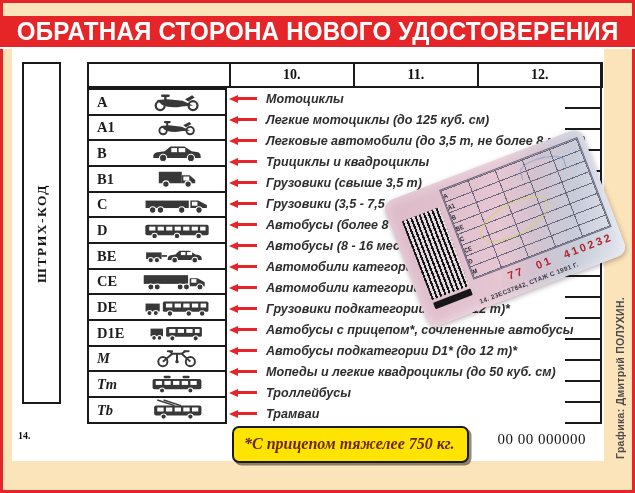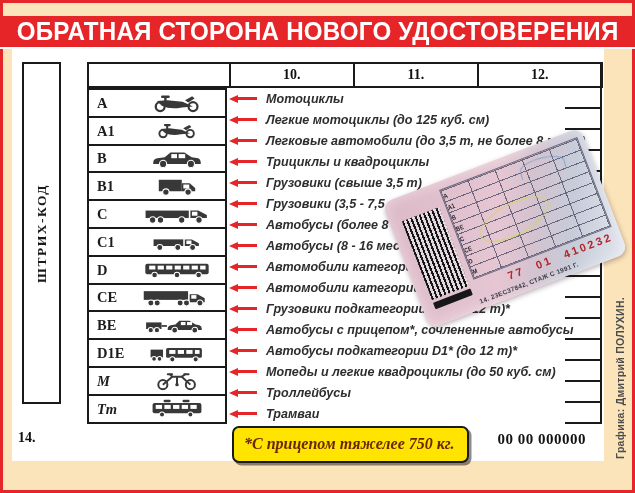--- a/index.html
+++ b/index.html
@@ -62,33 +62,33 @@
   .arr .shaft{height:2.6px; background:#e52528; flex:1;}
   .desc-text{
     font-style:italic; font-weight:700; font-size:13.5px; color:#2d2d2d;
     transform:scaleX(.93); transform-origin:left center; white-space:nowrap; line-height:1;
   }
   
   .ticks{position:absolute; left:565px; top:88px; width:37px; height:336px; display:flex; flex-direction:column;}
   .tick{flex:1; border-bottom:2.4px solid #1a1a1a;}
   .rborder{position:absolute; left:600px; top:62px; width:2.4px; height:362px; background:#1a1a1a;}
   
-  .f-num{position:absolute; left:18px; top:430px; font-family:"Liberation Serif",serif; font-weight:700; font-size:14px; color:#111;}
+  .f-num{position:absolute; left:18px; top:430px; font-family:"Liberation Serif",serif; font-weight:700; font-size:10px; color:#111;}
   .note{
     position:absolute; left:232px; top:426px; height:22px; padding:8px 12px 3px 10px;
     background:#ffe400; border:2.2px solid #1a1a1a; border-radius:7px;
     box-shadow:2.5px 2.5px 0 rgba(0,0,0,.45);
     display:flex; z-index:4;
   }
   .note span{
     font-family:"Liberation Serif",serif; font-style:italic; font-weight:700;
     font-size:16px; color:#6b2600; white-space:nowrap; line-height:1;
   }
   .lic-num{position:absolute; left:478px; top:431px; width:108px; text-align:right;
-    font-family:"Liberation Serif",serif; font-weight:700; font-size:15px; color:#141414; letter-spacing:.5px;}
+    font-family:"Liberation Serif",serif; font-weight:400; font-size:15px; color:#141414; letter-spacing:.5px;}
   
   .credit{
     position:absolute; right:9px; bottom:34px; z-index:7;
     writing-mode:vertical-rl; transform:rotate(180deg);
     font-size:10.5px; font-weight:600; color:#4d4d4d; letter-spacing:.3px; white-space:nowrap;
   }
   
   .card{
     position:absolute; left:399px; top:161px; width:212px; height:134px; z-index:6;
     transform:rotate(-21deg); border-radius:10px;
@@ -216,33 +216,20 @@
         <span class="cat-code">C</span>
         <span class="cat-icon">
           <svg viewBox="0 0 84 24" width="66" height="19">
             <rect x="2" y="7" width="55" height="9.5" fill="#383838"></rect>
             <path fill="#383838" d="M59 7 h10 l11 5.5 v4 h-21 z"></path>
             <rect x="61" y="8.5" width="7" height="5" fill="#fff"></rect>
             <circle cx="11" cy="19" r="4" fill="#383838" stroke="#fff" stroke-width="1.3"></circle>
             <circle cx="21" cy="19" r="4" fill="#383838" stroke="#fff" stroke-width="1.3"></circle>
             <circle cx="48" cy="19" r="4" fill="#383838" stroke="#fff" stroke-width="1.3"></circle>
             <circle cx="70" cy="19" r="4" fill="#383838" stroke="#fff" stroke-width="1.3"></circle>
-          </svg>
-        </span>
-      </div>
-      <div class="cat-row">
-        <span class="cat-code">C1</span>
-        <span class="cat-icon">
-          <svg viewBox="0 0 64 24" width="50" height="19">
-            <rect x="2" y="8" width="38" height="8.5" fill="#383838"></rect>
-            <path fill="#383838" d="M42 8 h9 l9 5 v3.5 h-18 z"></path>
-            <rect x="44" y="9.5" width="6.5" height="4.5" fill="#fff"></rect>
-            <circle cx="10" cy="18.5" r="3.8" fill="#383838" stroke="#fff" stroke-width="1.3"></circle>
-            <circle cx="33" cy="18.5" r="3.8" fill="#383838" stroke="#fff" stroke-width="1.3"></circle>
-            <circle cx="52" cy="18.5" r="3.8" fill="#383838" stroke="#fff" stroke-width="1.3"></circle>
           </svg>
         </span>
       </div>
       <div class="cat-row">
         <span class="cat-code">D</span>
         <span class="cat-icon">
           <svg viewBox="0 0 86 22" width="68" height="17">
             <rect x="2" y="3.5" width="82" height="13.5" rx="2.5" fill="#383838"></rect>
             <rect x="7" y="6" width="8" height="5" fill="#fff"></rect>
             <rect x="18" y="6" width="8" height="5" fill="#fff"></rect>
@@ -251,47 +238,66 @@
             <rect x="51" y="6" width="8" height="5" fill="#fff"></rect>
             <rect x="62" y="6" width="8" height="5" fill="#fff"></rect>
             <rect x="73" y="6" width="7" height="5" fill="#fff"></rect>
             <circle cx="14" cy="18" r="3.6" fill="#383838" stroke="#fff" stroke-width="1.3"></circle>
             <circle cx="43" cy="18" r="3.6" fill="#383838" stroke="#fff" stroke-width="1.3"></circle>
             <circle cx="71" cy="18" r="3.6" fill="#383838" stroke="#fff" stroke-width="1.3"></circle>
           </svg>
         </span>
       </div>
       <div class="cat-row">
-        <span class="cat-code">CE</span>
-        <span class="cat-icon">
-          <svg viewBox="0 0 88 24" width="70" height="19">
-            <rect x="2" y="4" width="56" height="11" fill="#383838"></rect>
-            <path fill="#383838" d="M60 8 h10 l9 5 v5 h-19 z"></path>
-            <rect x="62" y="9" width="6.5" height="4.5" fill="#fff"></rect>
-            <circle cx="11" cy="19" r="3.8" fill="#383838" stroke="#fff" stroke-width="1.3"></circle>
-            <circle cx="19" cy="19" r="3.8" fill="#383838" stroke="#fff" stroke-width="1.3"></circle>
-            <circle cx="48" cy="19" r="3.8" fill="#383838" stroke="#fff" stroke-width="1.3"></circle>
-            <circle cx="56" cy="19" r="3.8" fill="#383838" stroke="#fff" stroke-width="1.3"></circle>
-            <circle cx="73" cy="19" r="3.8" fill="#383838" stroke="#fff" stroke-width="1.3"></circle>
-          </svg>
-        </span>
-      </div>
-      <div class="cat-row">
         <span class="cat-code">BE</span>
         <span class="cat-icon">
           <svg viewBox="0 0 84 22" width="66" height="17">
             <rect x="2" y="7" width="20" height="8.5" fill="#383838"></rect>
             <rect x="22" y="10.5" width="7" height="2.2" fill="#383838"></rect>
             <circle cx="8" cy="17" r="3.4" fill="#383838" stroke="#fff" stroke-width="1.3"></circle>
             <circle cx="16" cy="17" r="3.4" fill="#383838" stroke="#fff" stroke-width="1.3"></circle>
             <path fill="#383838" d="M30 15 q0 -3.5 4 -4.4 l6 -1 5 -4.6 h13 l8 4.6 5 1 q3 .8 3 4.4 v1.8 h-44 z"></path>
             <rect x="47" y="6.5" width="6" height="4" fill="#fff"></rect>
             <rect x="55" y="6.5" width="6.5" height="4" fill="#fff"></rect>
             <circle cx="39" cy="17" r="3.7" fill="#383838" stroke="#fff" stroke-width="1.3"></circle>
             <circle cx="65" cy="17" r="3.7" fill="#383838" stroke="#fff" stroke-width="1.3"></circle>
+          </svg>
+        </span>
+      </div>
+      <div class="cat-row">
+        <span class="cat-code">CE</span>
+        <span class="cat-icon">
+          <svg viewBox="0 0 88 24" width="70" height="19">
+            <rect x="2" y="4" width="56" height="11" fill="#383838"></rect>
+            <path fill="#383838" d="M60 8 h10 l9 5 v5 h-19 z"></path>
+            <rect x="62" y="9" width="6.5" height="4.5" fill="#fff"></rect>
+            <circle cx="11" cy="19" r="3.8" fill="#383838" stroke="#fff" stroke-width="1.3"></circle>
+            <circle cx="19" cy="19" r="3.8" fill="#383838" stroke="#fff" stroke-width="1.3"></circle>
+            <circle cx="48" cy="19" r="3.8" fill="#383838" stroke="#fff" stroke-width="1.3"></circle>
+            <circle cx="56" cy="19" r="3.8" fill="#383838" stroke="#fff" stroke-width="1.3"></circle>
+            <circle cx="73" cy="19" r="3.8" fill="#383838" stroke="#fff" stroke-width="1.3"></circle>
+          </svg>
+        </span>
+      </div>
+      <div class="cat-row">
+        <span class="cat-code">DE</span>
+        <span class="cat-icon">
+          <svg viewBox="0 0 84 24" width="66" height="19">
+            <rect x="2" y="7" width="18" height="10" fill="#383838"></rect>
+            <circle cx="7" cy="19" r="3.2" fill="#383838" stroke="#fff" stroke-width="1.3"></circle>
+            <circle cx="15" cy="19" r="3.2" fill="#383838" stroke="#fff" stroke-width="1.3"></circle>
+            <rect x="24" y="4.5" width="58" height="13" rx="2" fill="#383838"></rect>
+            <rect x="28" y="7" width="8" height="5" fill="#fff"></rect>
+            <rect x="39" y="7" width="8" height="5" fill="#fff"></rect>
+            <rect x="50" y="7" width="8" height="5" fill="#fff"></rect>
+            <rect x="61" y="7" width="8" height="5" fill="#fff"></rect>
+            <rect x="72" y="7" width="7" height="5" fill="#fff"></rect>
+            <circle cx="33" cy="19.5" r="3.5" fill="#383838" stroke="#fff" stroke-width="1.3"></circle>
+            <circle cx="57" cy="19.5" r="3.5" fill="#383838" stroke="#fff" stroke-width="1.3"></circle>
+            <circle cx="74" cy="19.5" r="3.5" fill="#383838" stroke="#fff" stroke-width="1.3"></circle>
           </svg>
         </span>
       </div>
       <div class="cat-row">
         <span class="cat-code">D1E</span>
         <span class="cat-icon">
           <svg viewBox="0 0 72 24" width="56" height="19">
             <rect x="2" y="7" width="16" height="10" fill="#383838"></rect>
             <circle cx="6.5" cy="19" r="3" fill="#383838" stroke="#fff" stroke-width="1.3"></circle>
             <circle cx="13.5" cy="19" r="3" fill="#383838" stroke="#fff" stroke-width="1.3"></circle>
@@ -328,20 +334,38 @@
             <rect x="16" y="1" width="9" height="3" rx="1.5" fill="#383838"></rect>
             <rect x="40" y="1" width="9" height="3" rx="1.5" fill="#383838"></rect>
             <rect x="2" y="5" width="62" height="13" rx="2.5" fill="#383838"></rect>
             <rect x="6" y="7.5" width="8" height="5" fill="#fff"></rect>
             <rect x="17" y="7.5" width="8" height="5" fill="#fff"></rect>
             <rect x="28" y="7.5" width="8" height="5" fill="#fff"></rect>
             <rect x="39" y="7.5" width="8" height="5" fill="#fff"></rect>
             <rect x="50" y="7.5" width="8" height="5" fill="#fff"></rect>
             <circle cx="14" cy="19.5" r="3.2" fill="#383838" stroke="#fff" stroke-width="1.3"></circle>
             <circle cx="50" cy="19.5" r="3.2" fill="#383838" stroke="#fff" stroke-width="1.3"></circle>
+          </svg>
+        </span>
+      </div>
+      <div class="cat-row">
+        <span class="cat-code it">Tb</span>
+        <span class="cat-icon">
+          <svg viewBox="0 0 66 26" width="52" height="21">
+            <g stroke="#383838" stroke-width="1.8" fill="none">
+              <path d="M30 8 L8 1 M38 8 L16 1"></path>
+            </g>
+            <rect x="4" y="8" width="60" height="12.5" rx="2.5" fill="#383838"></rect>
+            <rect x="8" y="10.5" width="8" height="5" fill="#fff"></rect>
+            <rect x="19" y="10.5" width="8" height="5" fill="#fff"></rect>
+            <rect x="30" y="10.5" width="8" height="5" fill="#fff"></rect>
+            <rect x="41" y="10.5" width="8" height="5" fill="#fff"></rect>
+            <rect x="52" y="10.5" width="8" height="5" fill="#fff"></rect>
+            <circle cx="16" cy="22" r="3.4" fill="#383838" stroke="#fff" stroke-width="1.3"></circle>
+            <circle cx="50" cy="22" r="3.4" fill="#383838" stroke="#fff" stroke-width="1.3"></circle>
           </svg>
         </span>
       </div>
     </div>
   <div class="desc-col">
       <div class="desc-row">
         <span class="arr">
           <span class="head"></span>
           <span class="shaft"></span>
         </span>

